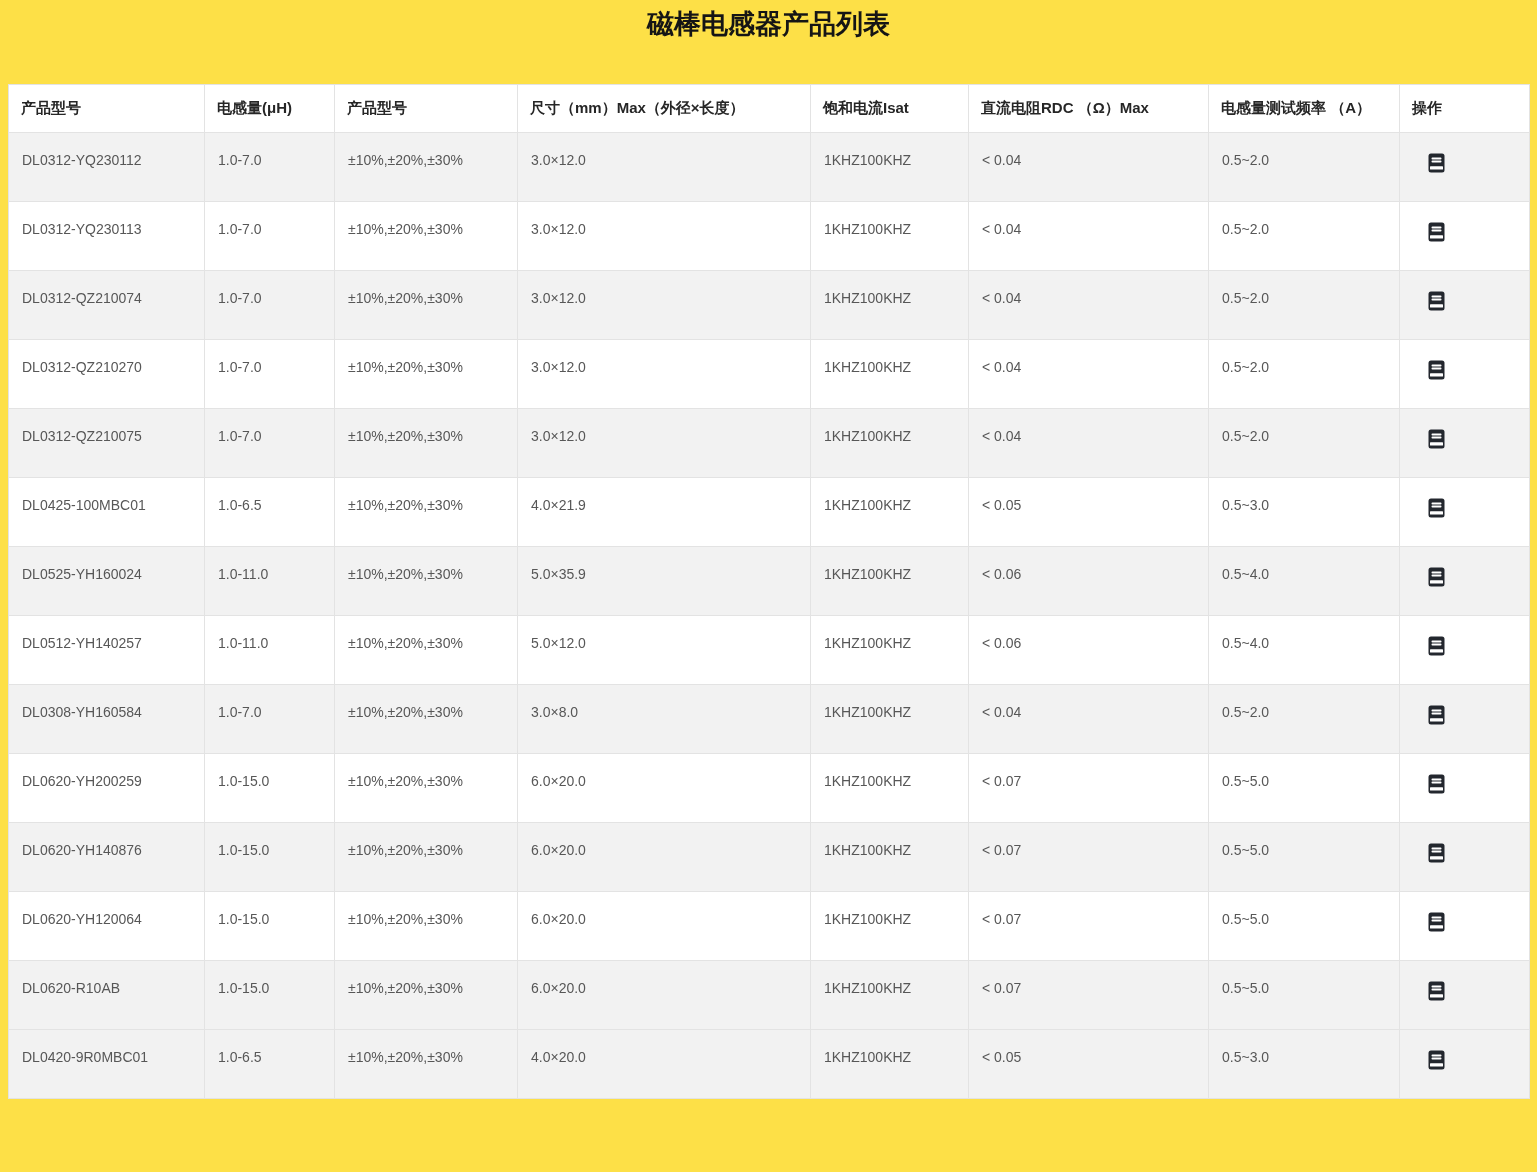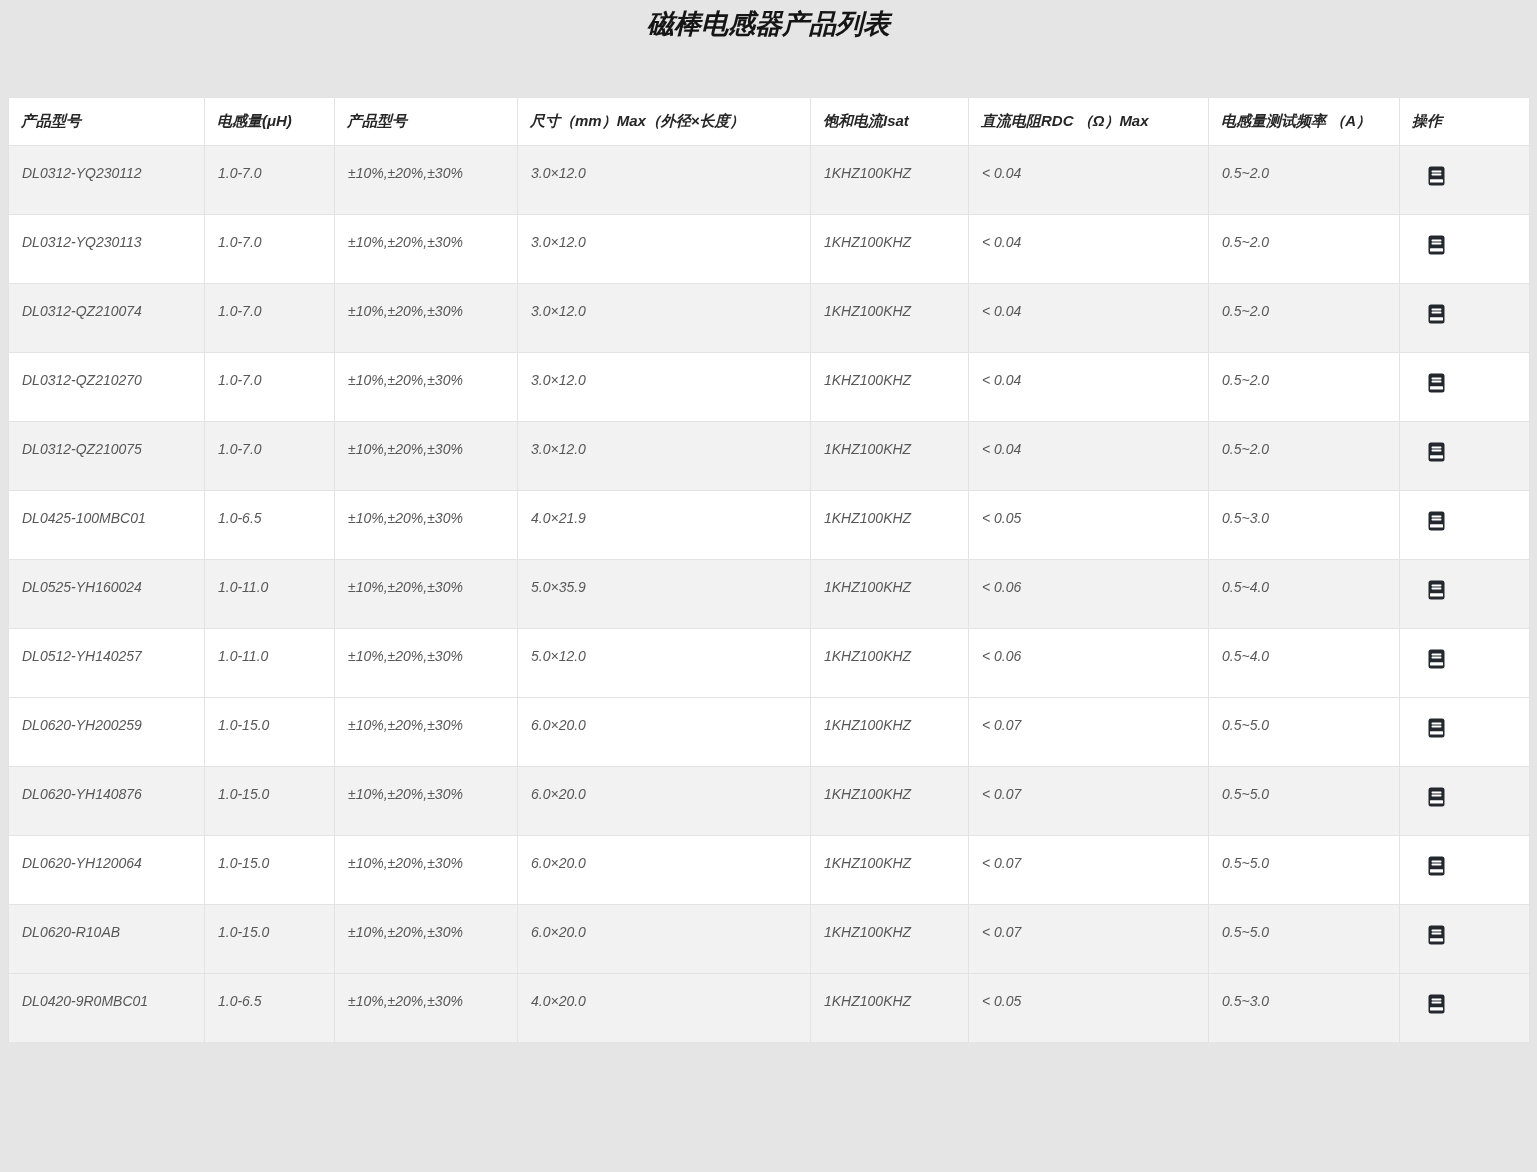--- a/index.html
+++ b/index.html
@@ -3,34 +3,33 @@
 <meta charset="utf-8">
 <style>
   * { margin: 0; padding: 0; box-sizing: border-box; }
   html, body {
     background: #ffffff;
     font-family: "Liberation Sans", "DejaVu Sans", sans-serif;
   }
   .page {
     width: 1537px;
     height: 1172px;
-    background: #e5e5e5;
+    background: #fde047;
     overflow: hidden;
-    font-style: italic;
   }
   .page-title {
     text-align: center;
     font-size: 27px;
     font-weight: bold;
     color: #151515;
     padding-top: 8px;
     line-height: 32px;
   }
   .table-wrap {
-    margin: 57px 8px 0 8px;
+    margin: 44px 8px 0 8px;
   }
   table.product-table {
     border-collapse: collapse;
     table-layout: fixed;
     width: 1521px;
   }
   table.product-table th,
   table.product-table td {
     border: 1px solid #e3e3e3;
     text-align: left;
@@ -211,20 +210,35 @@
             <td>1KHZ100KHZ</td>
             <td>&lt; 0.06</td>
             <td>0.5~4.0</td>
             <td><button class="op-btn"><svg width="17" height="20" viewBox="0 0 17 20">
                   <rect x="0.5" y="0.5" width="16" height="19" rx="2.5" fill="#23272e"></rect>
                   <rect x="3.5" y="4.6" width="10" height="1.8" rx="0.9" fill="#ffffff"></rect>
                   <rect x="3.5" y="7.6" width="10" height="1.8" rx="0.9" fill="#ffffff"></rect>
                   <rect x="2" y="13.2" width="13" height="3.4" rx="0.6" fill="#ffffff"></rect>
                 </svg></button></td>
           </tr>
+          <tr class="stripe">
+            <td>DL0308-YH160584</td>
+            <td>1.0-7.0</td>
+            <td>±10%,±20%,±30%</td>
+            <td>3.0×8.0</td>
+            <td>1KHZ100KHZ</td>
+            <td>&lt; 0.04</td>
+            <td>0.5~2.0</td>
+            <td><button class="op-btn"><svg width="17" height="20" viewBox="0 0 17 20">
+                  <rect x="0.5" y="0.5" width="16" height="19" rx="2.5" fill="#23272e"></rect>
+                  <rect x="3.5" y="4.6" width="10" height="1.8" rx="0.9" fill="#ffffff"></rect>
+                  <rect x="3.5" y="7.6" width="10" height="1.8" rx="0.9" fill="#ffffff"></rect>
+                  <rect x="2" y="13.2" width="13" height="3.4" rx="0.6" fill="#ffffff"></rect>
+                </svg></button></td>
+          </tr>
           <tr>
             <td>DL0620-YH200259</td>
             <td>1.0-15.0</td>
             <td>±10%,±20%,±30%</td>
             <td>6.0×20.0</td>
             <td>1KHZ100KHZ</td>
             <td>&lt; 0.07</td>
             <td>0.5~5.0</td>
             <td><button class="op-btn"><svg width="17" height="20" viewBox="0 0 17 20">
                   <rect x="0.5" y="0.5" width="16" height="19" rx="2.5" fill="#23272e"></rect>

